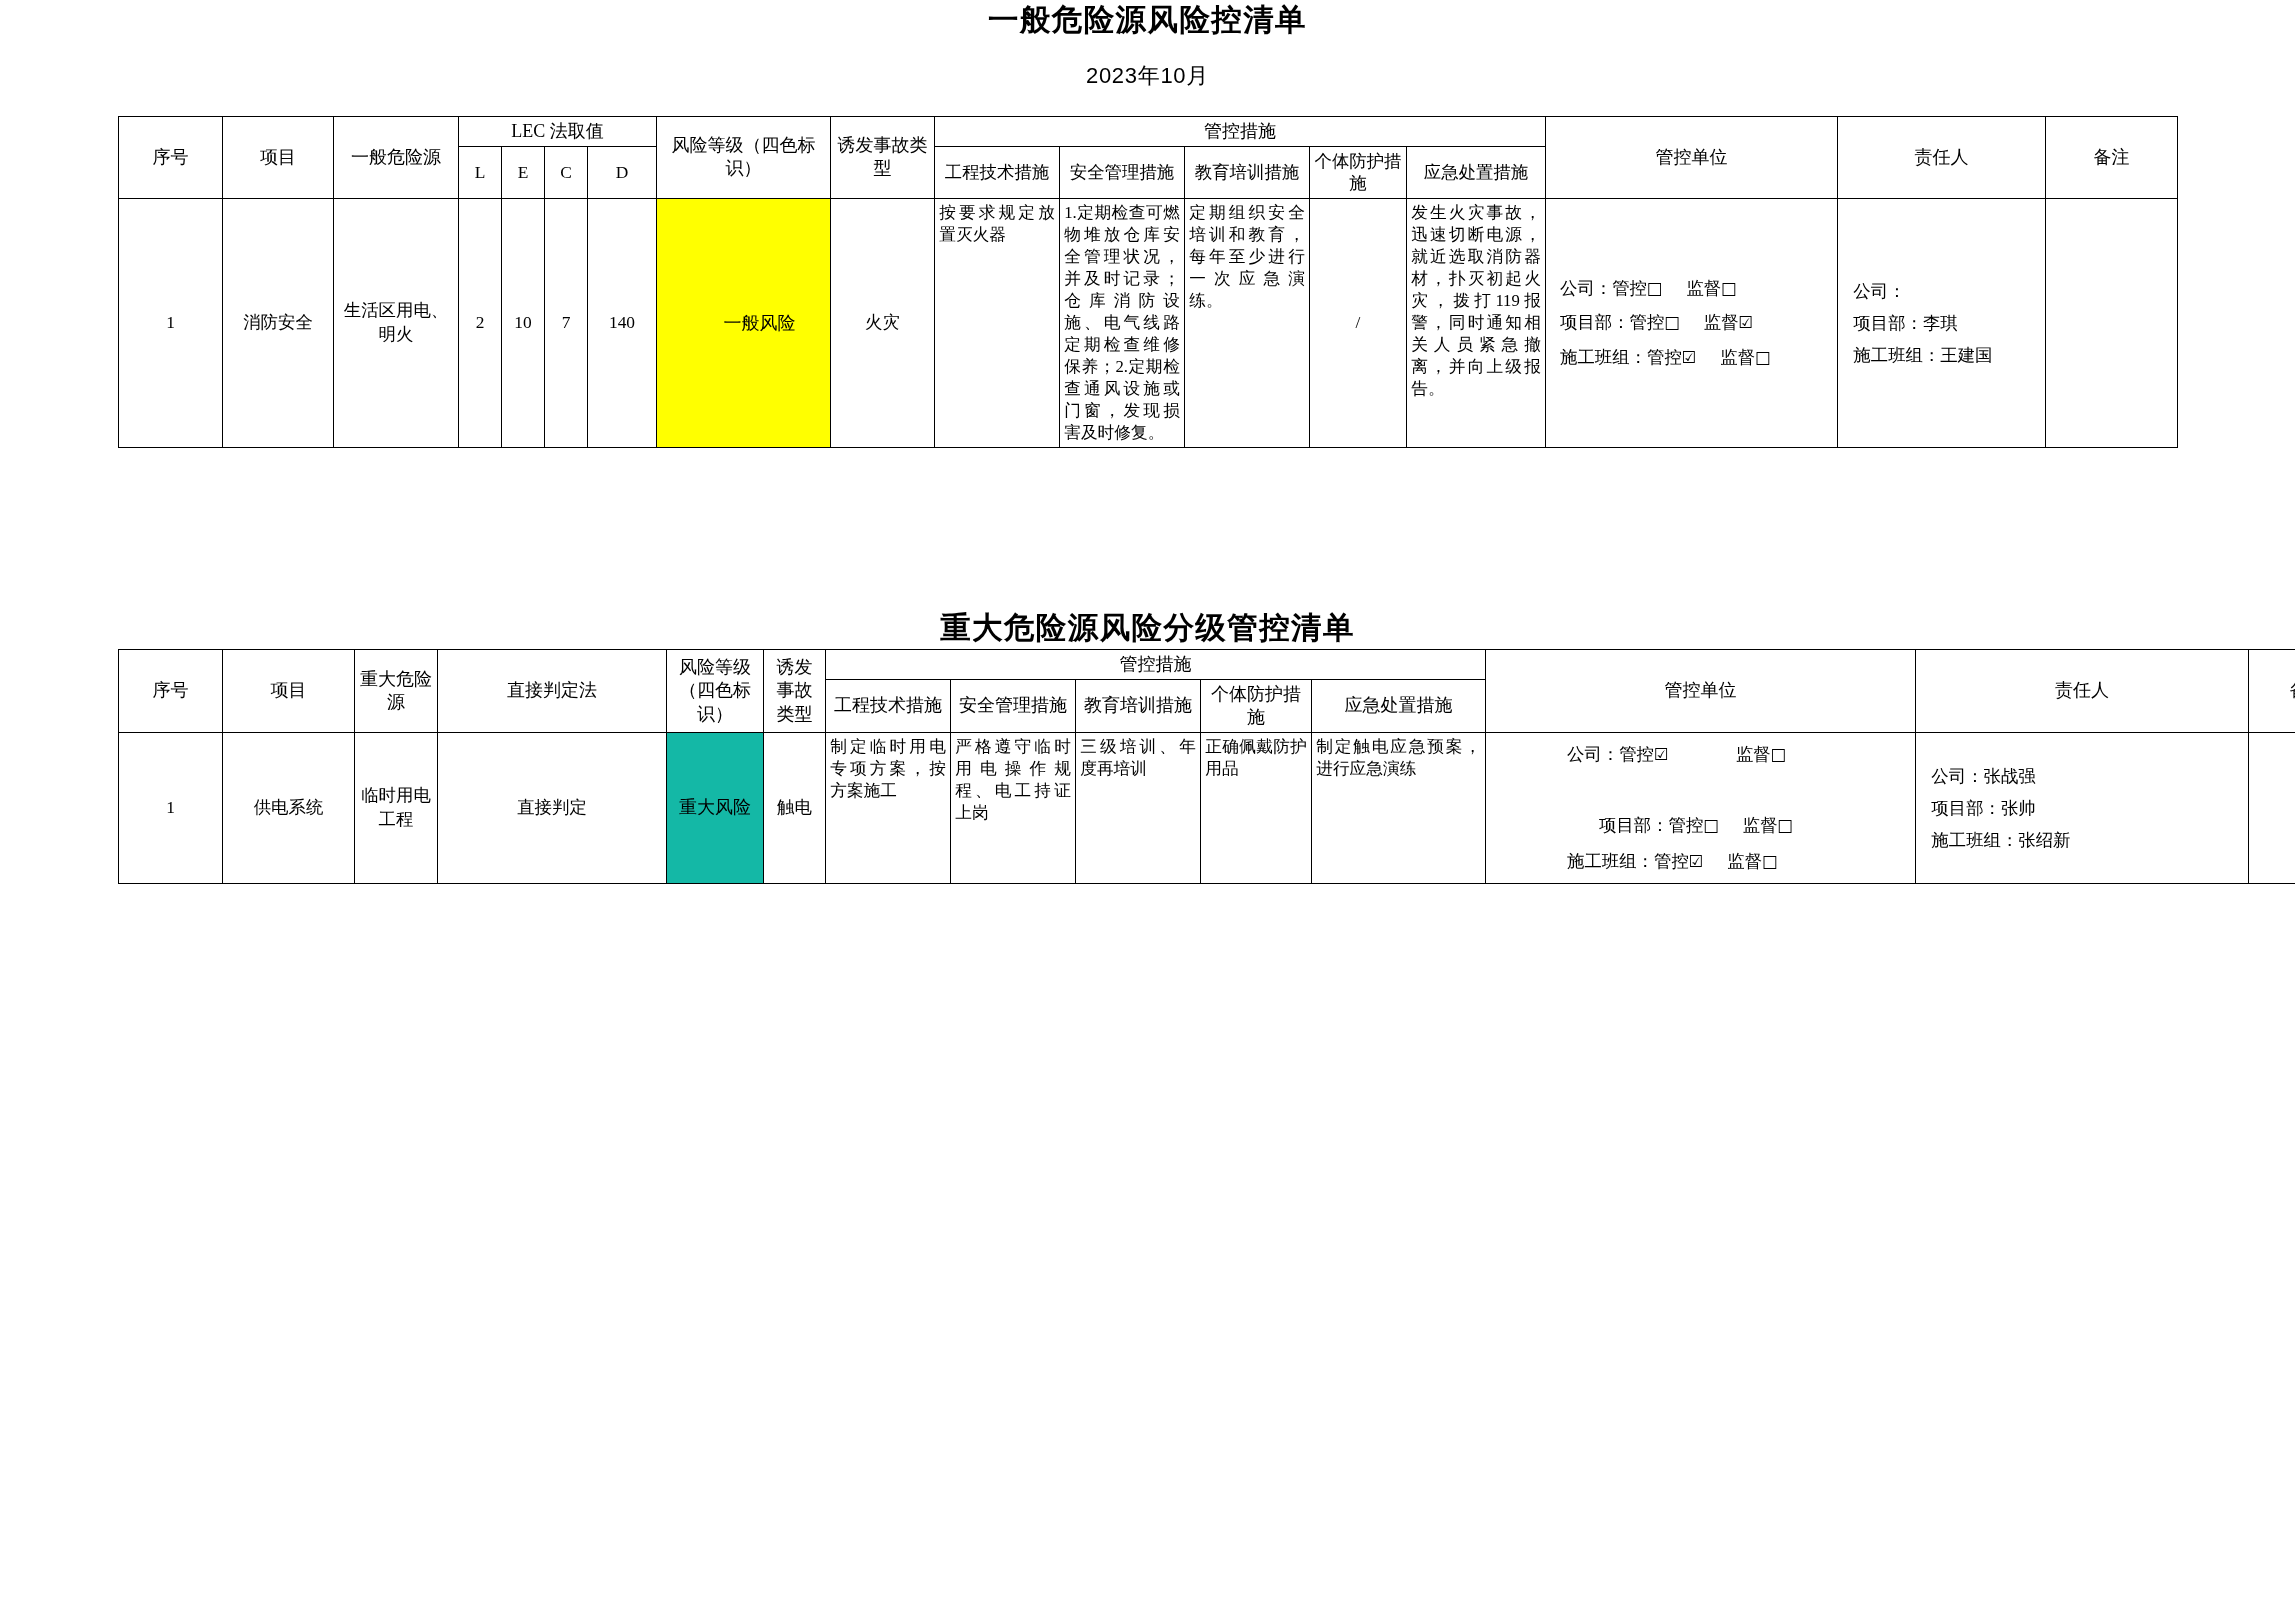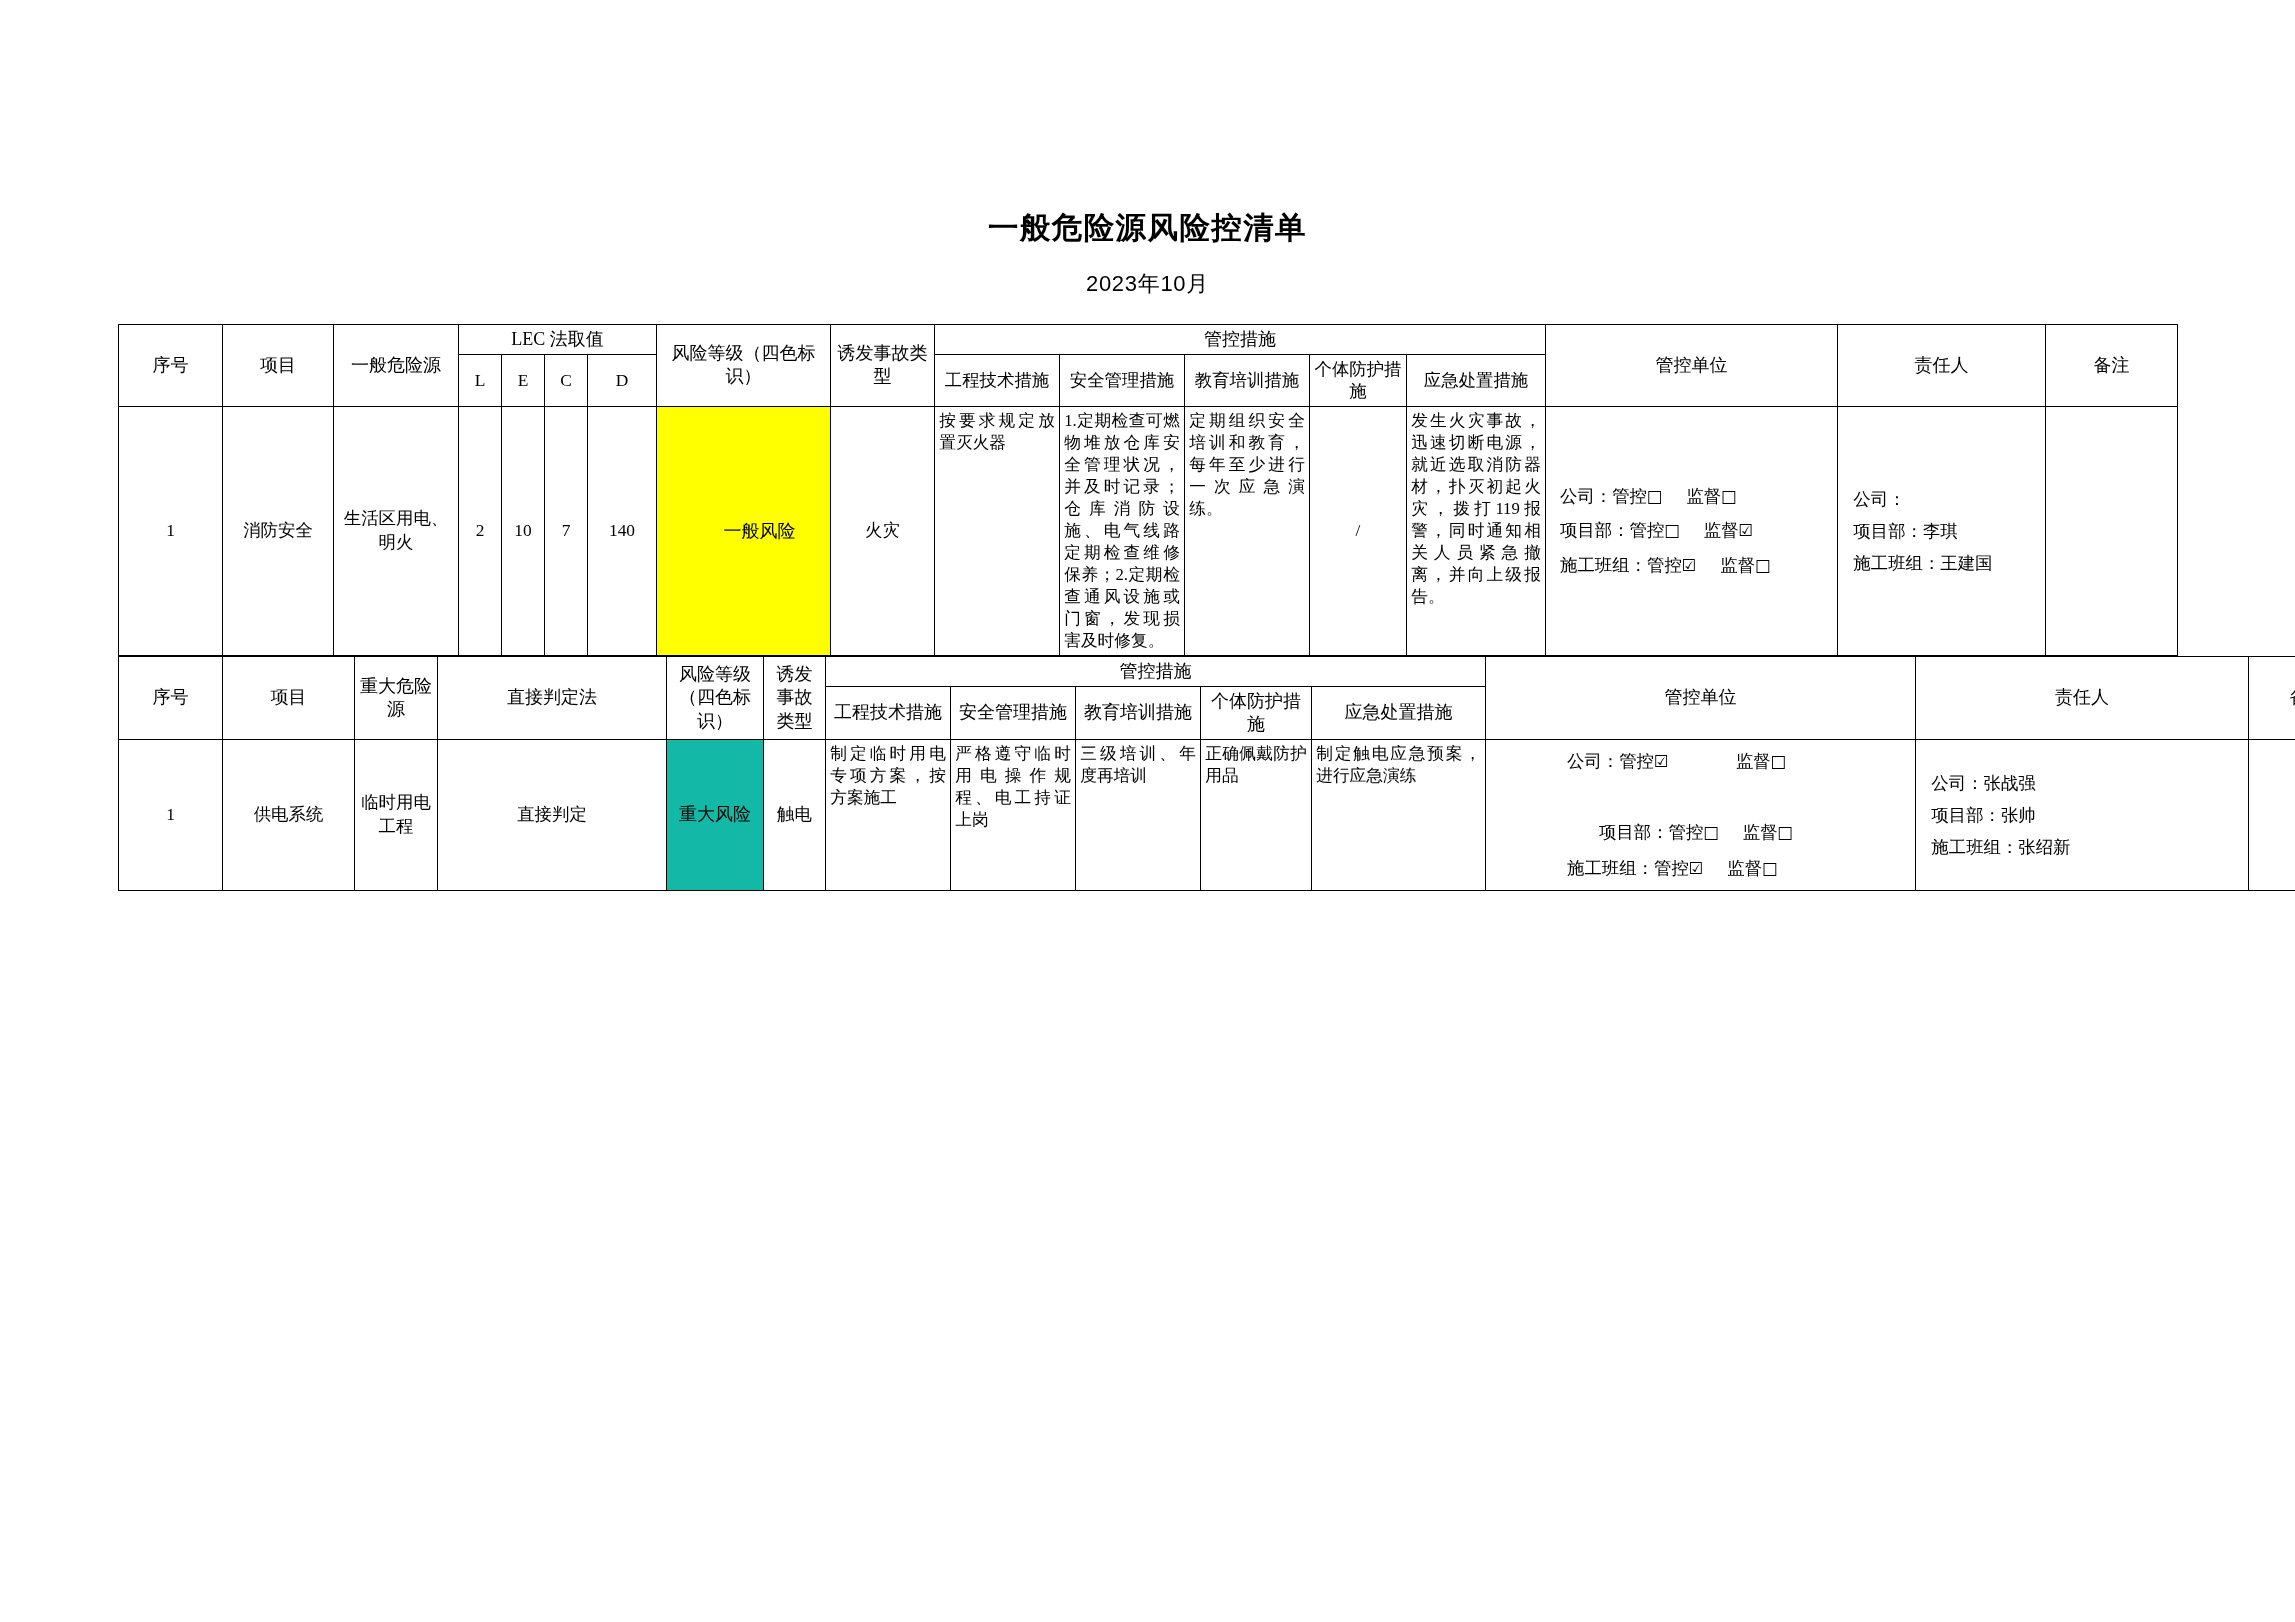--- a/index.html
+++ b/index.html
@@ -29,21 +29,21 @@
     font-weight: bold;
     font-size: 30.5px;
     letter-spacing: 1.4px;
   }
   .doc-subtitle {
     text-align: center;
     font-family: "Liberation Sans", "DejaVu Sans", sans-serif;
     font-size: 22px;
     letter-spacing: 0.7px;
   }
-  .sec1-title { margin-top: 208px; }
+  .sec1-title { }
   .sec1-sub   { margin-top: 20px; margin-bottom: 25px; }
   .sec2-title { margin-top: 160px; }
   .sec2-sub   { margin-top: 32px; margin-bottom: 23.6px; }
 
   
   table {
     border-collapse: collapse;
     table-layout: fixed;
     width: 2059px;
   }
@@ -207,20 +207,21 @@
         <td class="resp-cell">
           <div>公司：</div>
           <div>项目部：李琪</div>
           <div>施工班组：王建国</div>
         </td>
         <td class="body-cell-mid"></td>
       </tr>
     </tbody>
   </table>
 
+  <div class="doc-title sec2-title">重大危险源风险分级管控清单</div>
 
   <table>
     <colgroup>
       <col style="width:104px">
       <col style="width:132px">
       <col style="width:83px">
       <col style="width:229px">
       <col style="width:97px">
       <col style="width:62px">
       <col style="width:125px">

